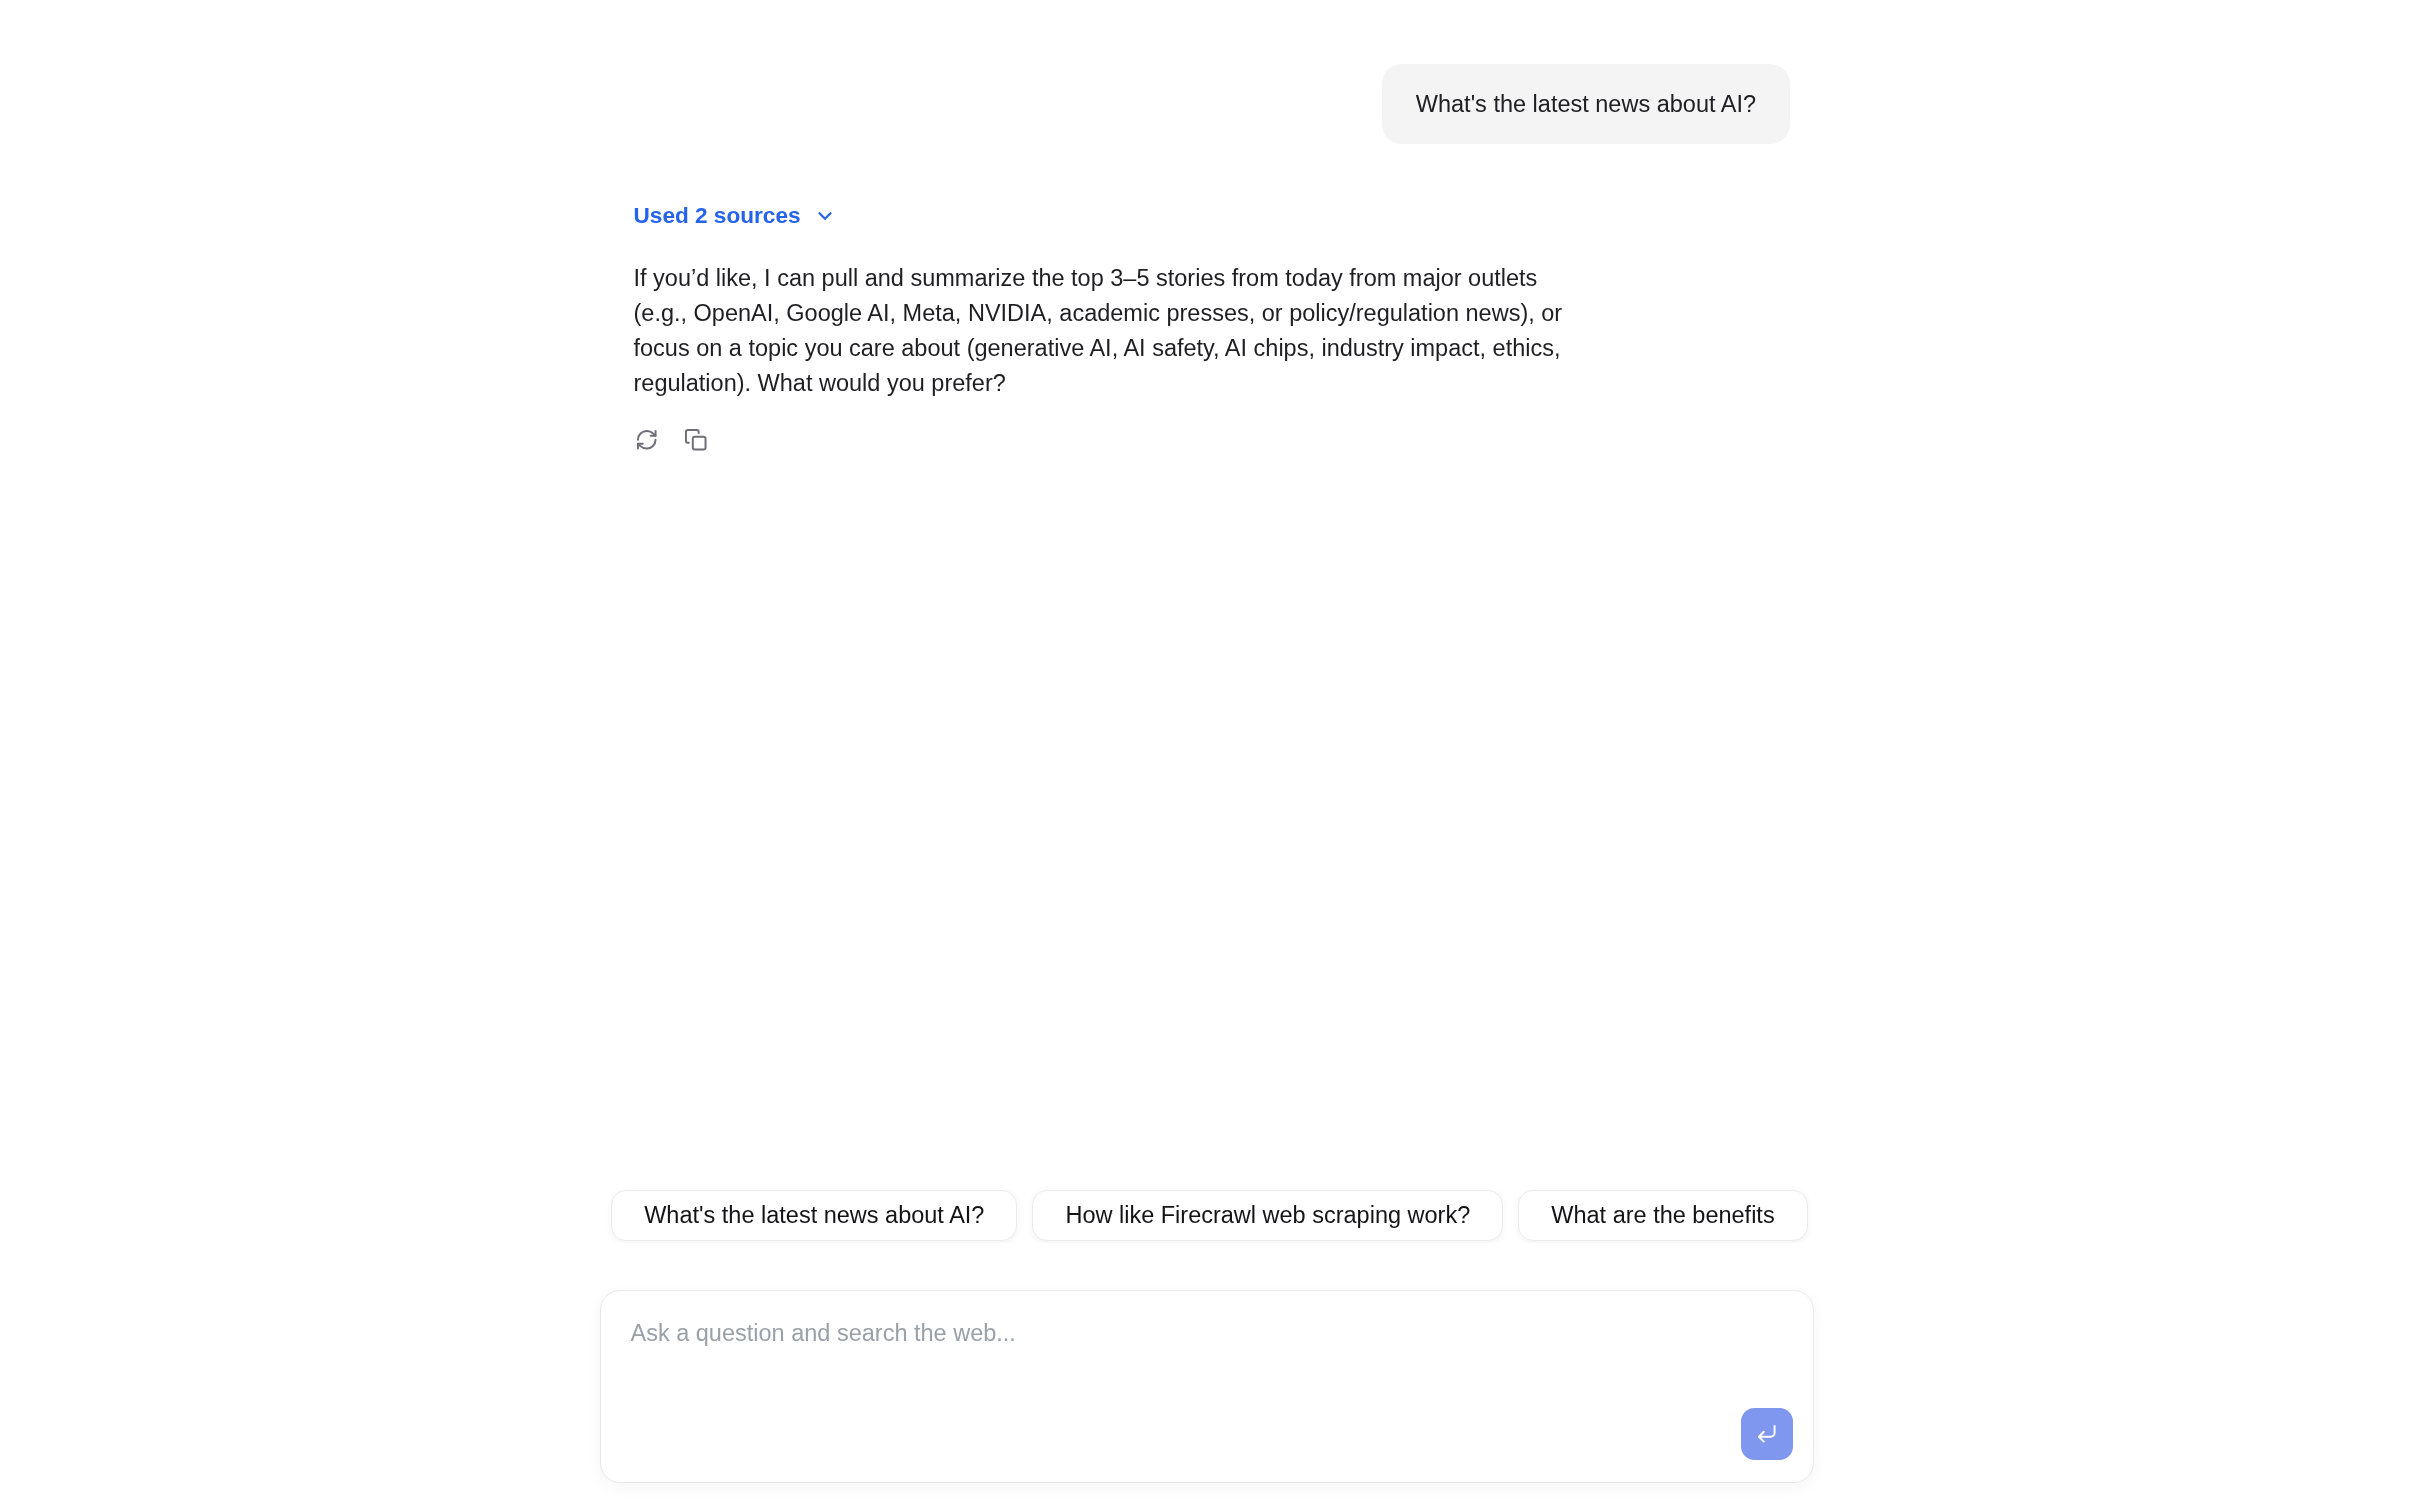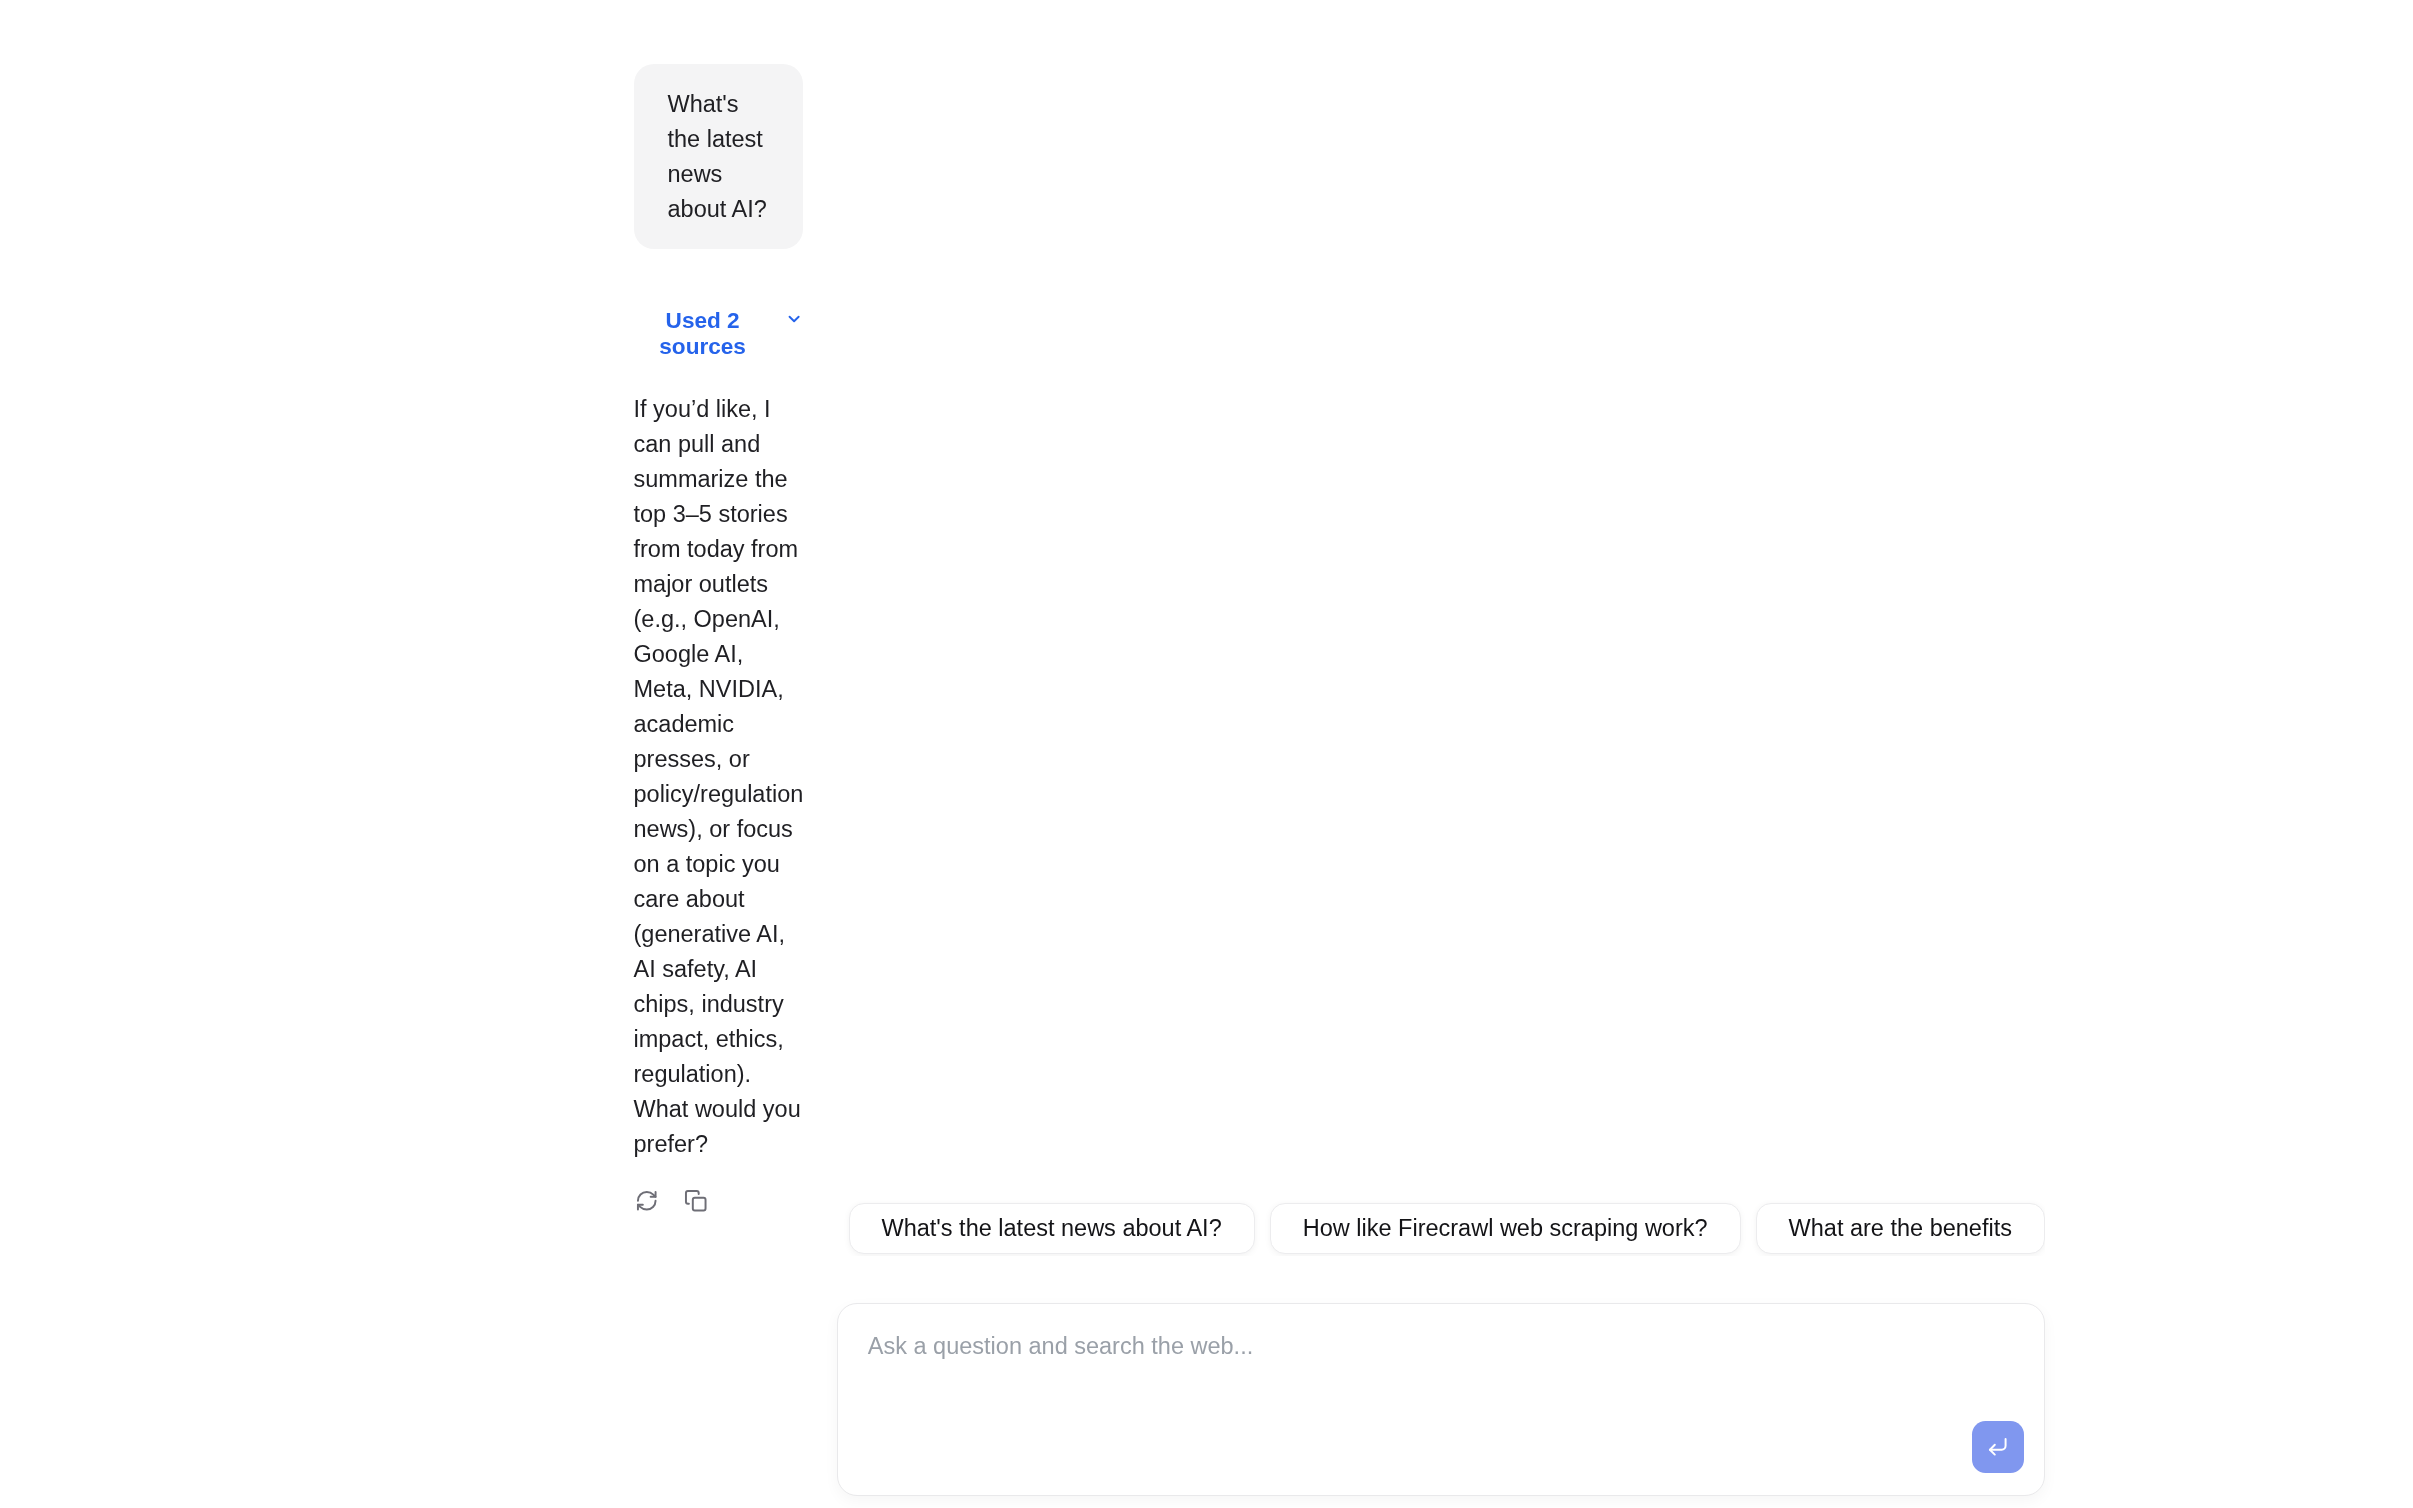--- a/index.html
+++ b/index.html
@@ -10,39 +10,39 @@
     background: #ffffff;
     overflow: hidden;
     font-family: "Liberation Sans", sans-serif;
     color: #1f1f23;
   }
   .app {
     width: 1224px;
     height: 100%;
     margin: 0 auto;
     display: flex;
-    flex-direction: row;
-    padding-bottom: 12px;
+    flex-direction: column;
+    padding-bottom: 25px;
   }
   
   .thread { padding: 64px 28.5px 0 39px; }
   .user-row { display: flex; justify-content: flex-end; }
   .user-bubble {
     background: #f4f4f5;
     border-radius: 20px;
     padding: 22.6px 34px;
     font-size: 23.5px;
     line-height: 35px;
     color: #202024;
     max-width: 922px;
   }
   .assistant { margin-top: 59px; }
   .sources-toggle {
     display: inline-flex;
-    align-items: flex-start;
+    align-items: center;
     gap: 13.4px;
     background: none;
     border: 0;
     padding: 0;
     color: #2563eb;
     font-family: inherit;
     font-size: 22.6px;
     font-weight: 600;
     cursor: pointer;
   }

